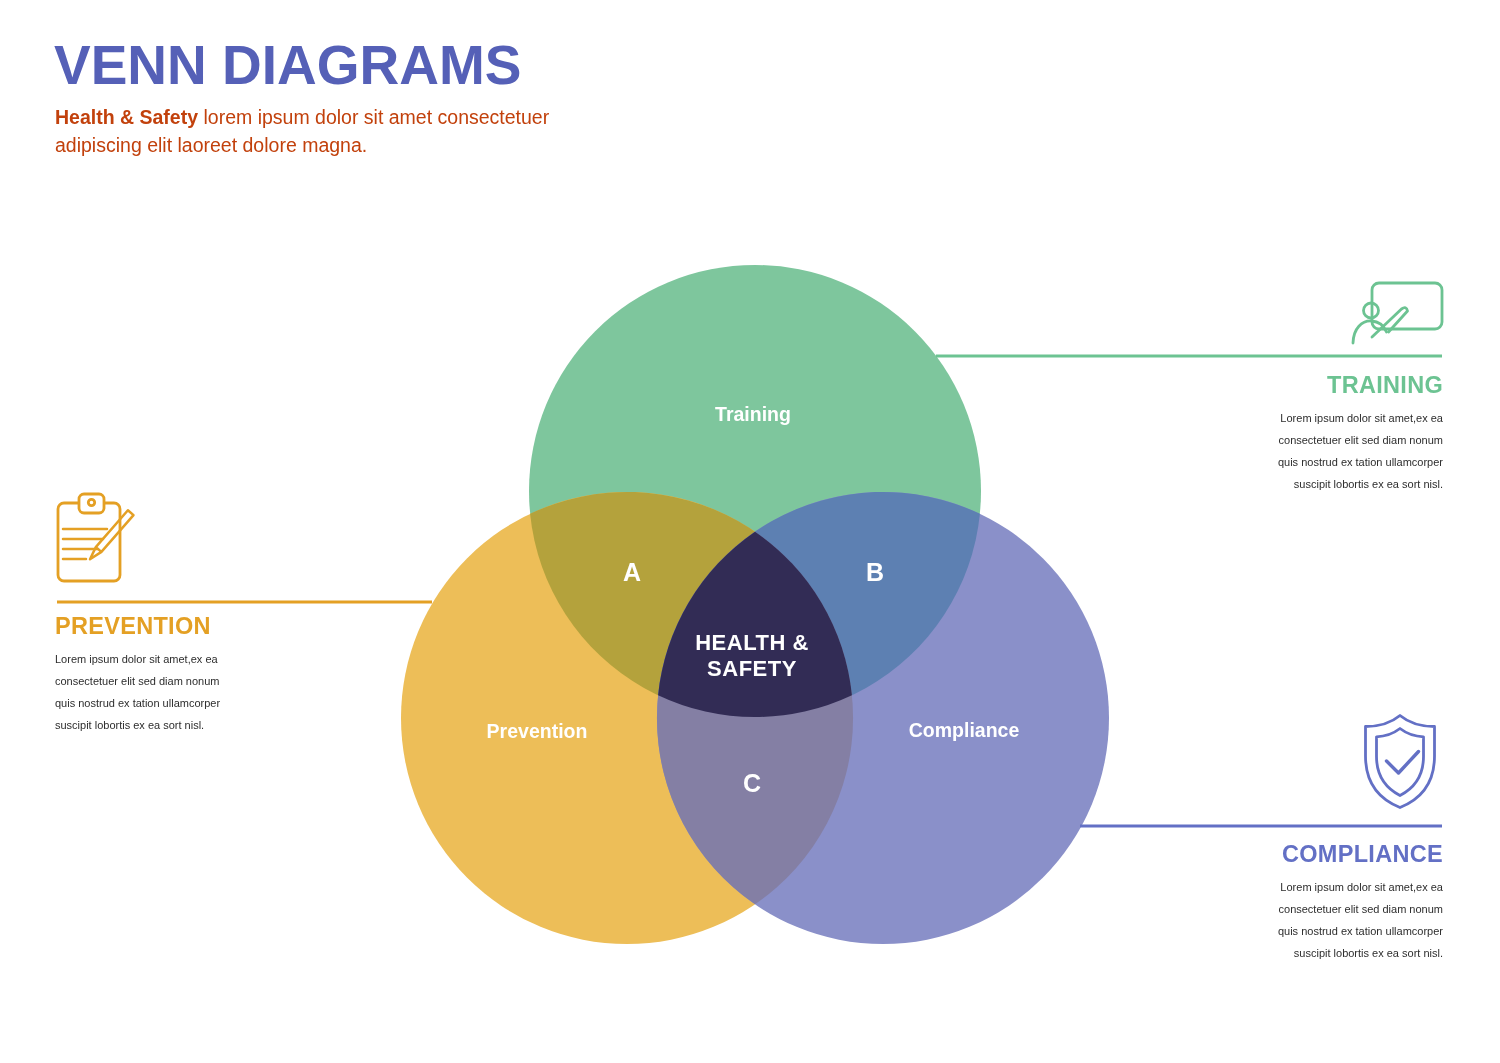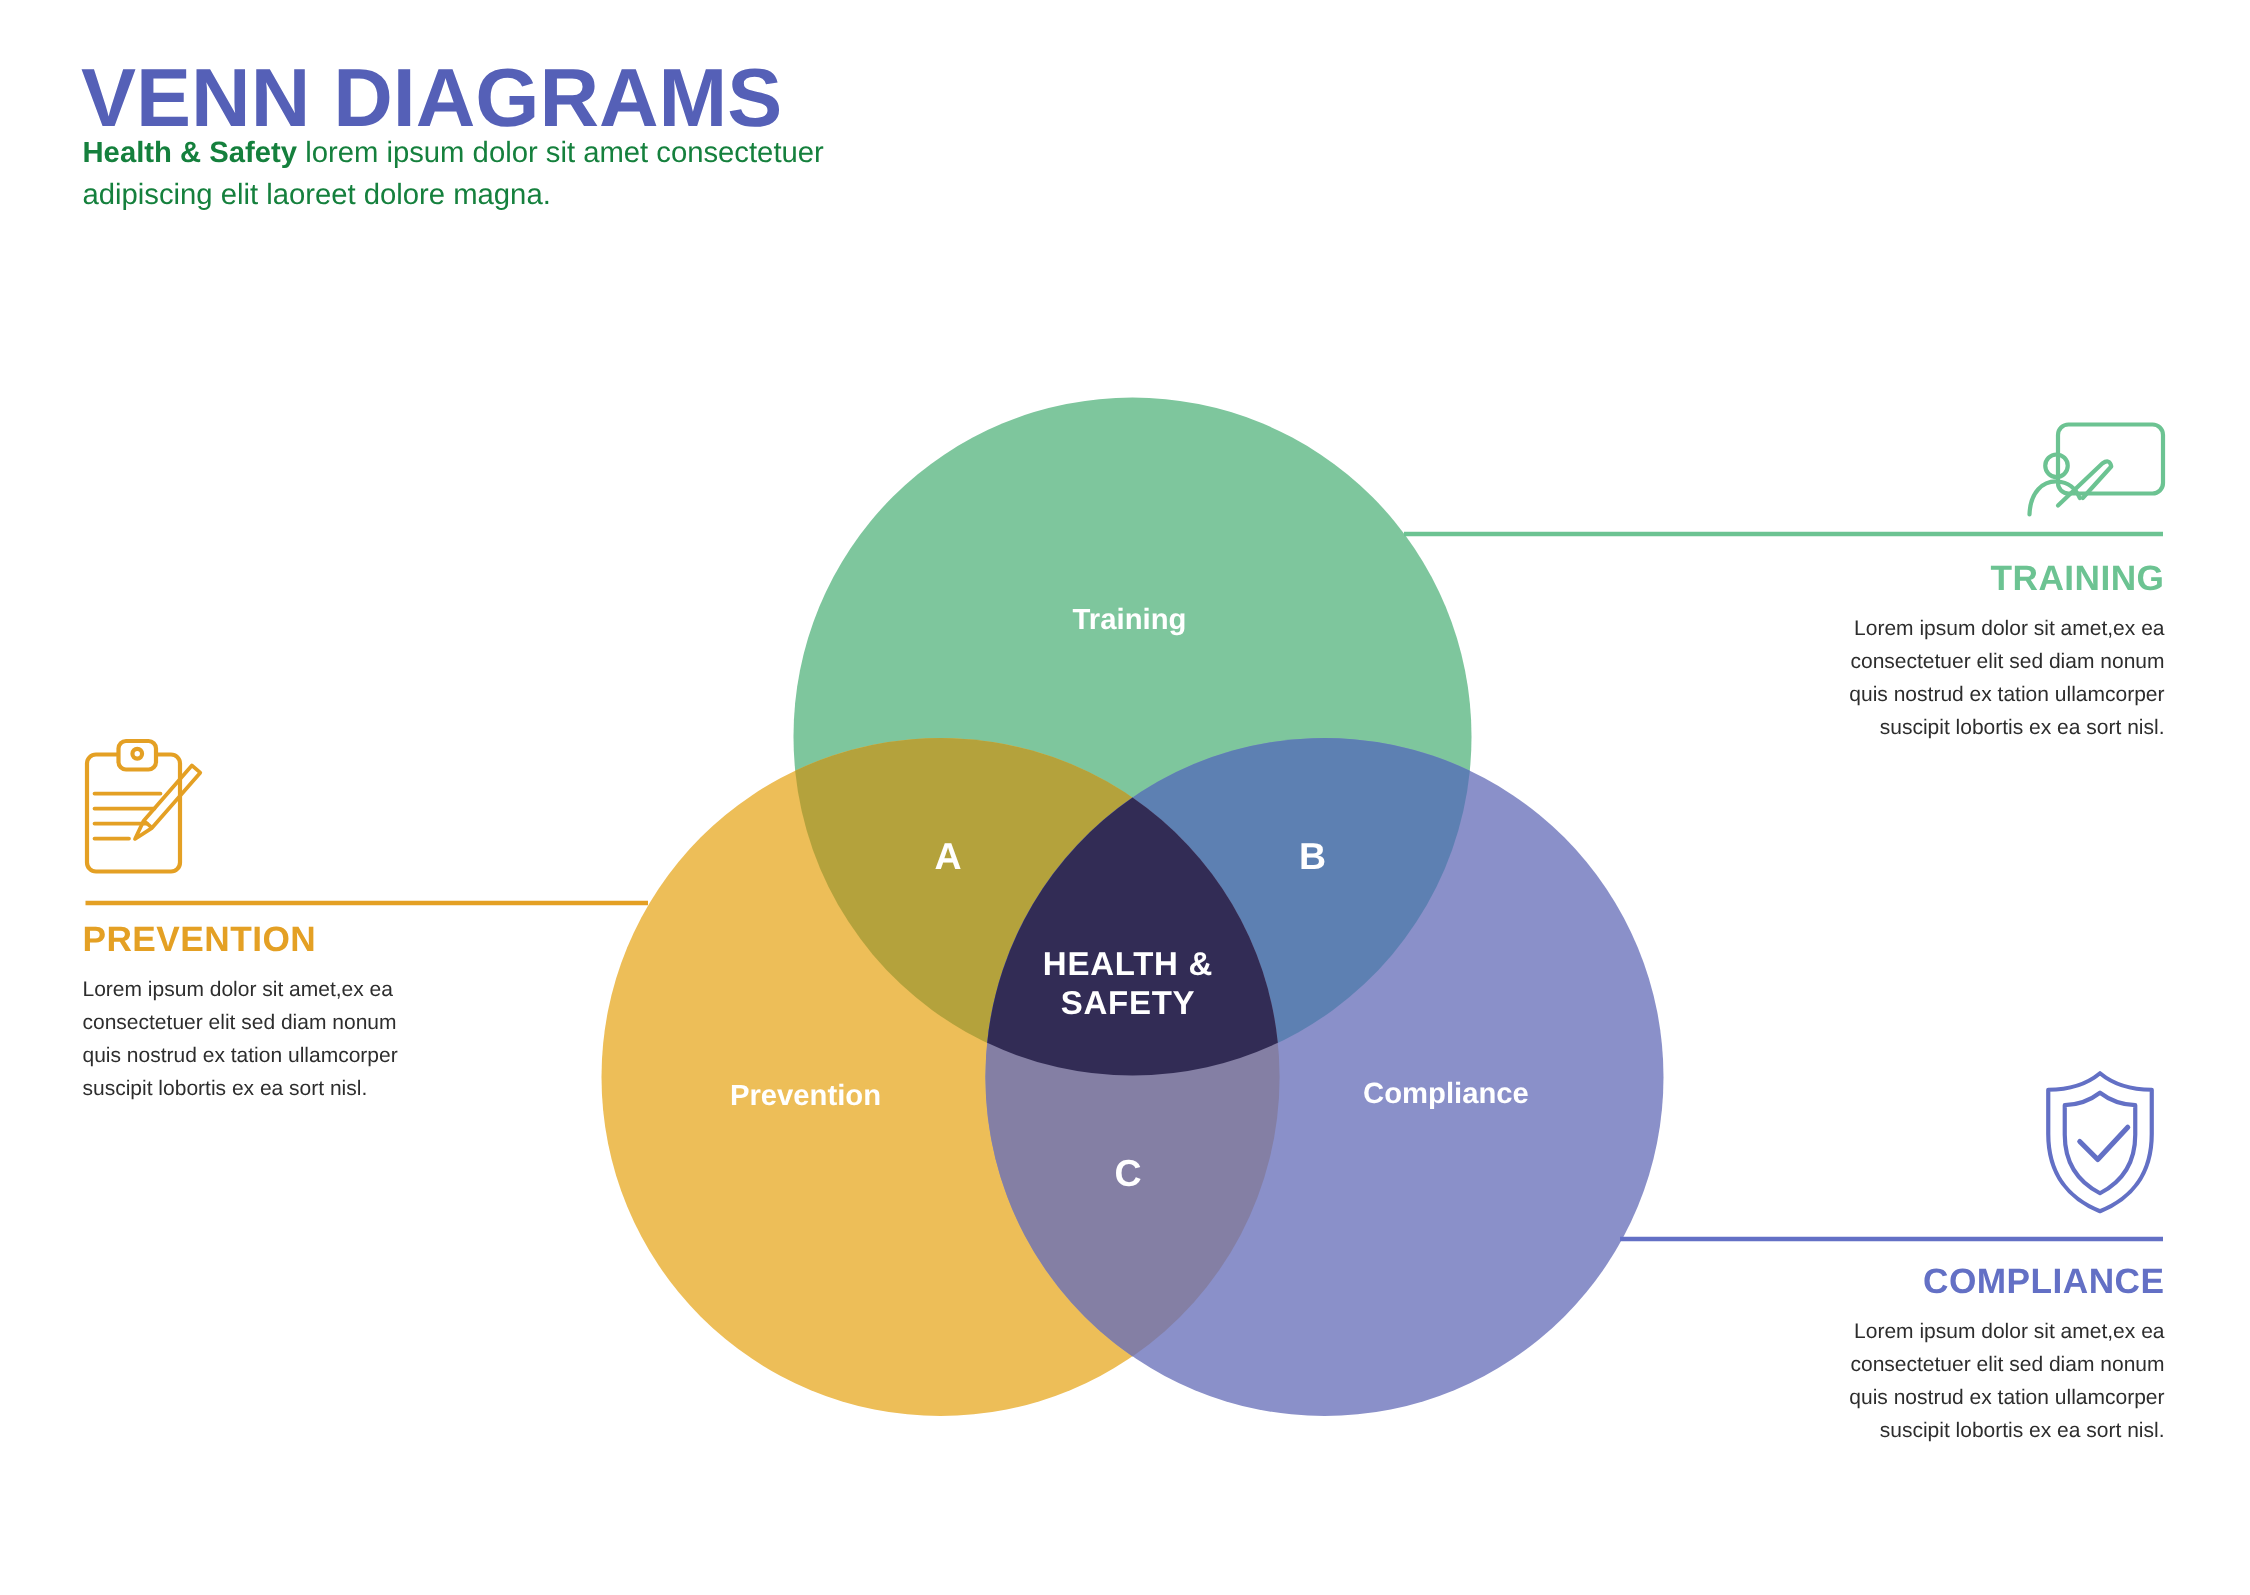--- a/index.html
+++ b/index.html
@@ -24,41 +24,41 @@
   .icon{fill:none;stroke-linecap:round;stroke-linejoin:round;stroke-width:2.8;}
   .connector{stroke-width:3;fill:none;}
 
   .abs{position:absolute;}
 
   .page-title{
     left:54px;top:33px;font-size:55px;font-weight:700;
     color:var(--title_text,#5560B7);letter-spacing:0px;white-space:nowrap;
   }
   .page-subtitle{
-    left:55px;top:88px;width:570px;font-size:19.5px;line-height:28px;
-    color:#15803d;font-weight:400;
+    left:55px;top:103px;width:570px;font-size:19.5px;line-height:28px;
+    color:#c2410c;font-weight:400;
   }
   .page-subtitle b{font-weight:700;}
 
   .vlabel{
     transform:translate(-50%,-50%);color:var(--label_text,#FFFFFF);
     font-size:19.5px;font-weight:700;white-space:nowrap;
   }
   .vlabel-abc{font-size:25px;}
   .vlabel-center{
     font-size:22px;font-weight:700;line-height:26px;text-align:center;
     letter-spacing:0.5px;
   }
 
   .section{width:310px;}
   .section .heading{
     font-size:23.5px;font-weight:700;line-height:28px;letter-spacing:0.3px;
     white-space:nowrap;
   }
-  .section .body{margin-top:8px;font-size:14px;line-height:22px;color:var(--body_text,#2D2D2D);}
+  .section .body{margin-top:8px;font-size:11px;line-height:22px;color:var(--body_text,#2D2D2D);}
   .section-prevention{left:55px;top:612px;text-align:left;}
   .section-prevention .heading{color:var(--accent_prevention,#E4A024);}
   .section-training{right:57px;top:371px;text-align:right;}
   .section-training .heading{color:var(--accent_training,#6CC392);}
   .section-compliance{right:57px;top:840px;text-align:right;}
   .section-compliance .heading{color:var(--accent_compliance,#6370C5);}
 </style>
 </head>
 <body>
 

